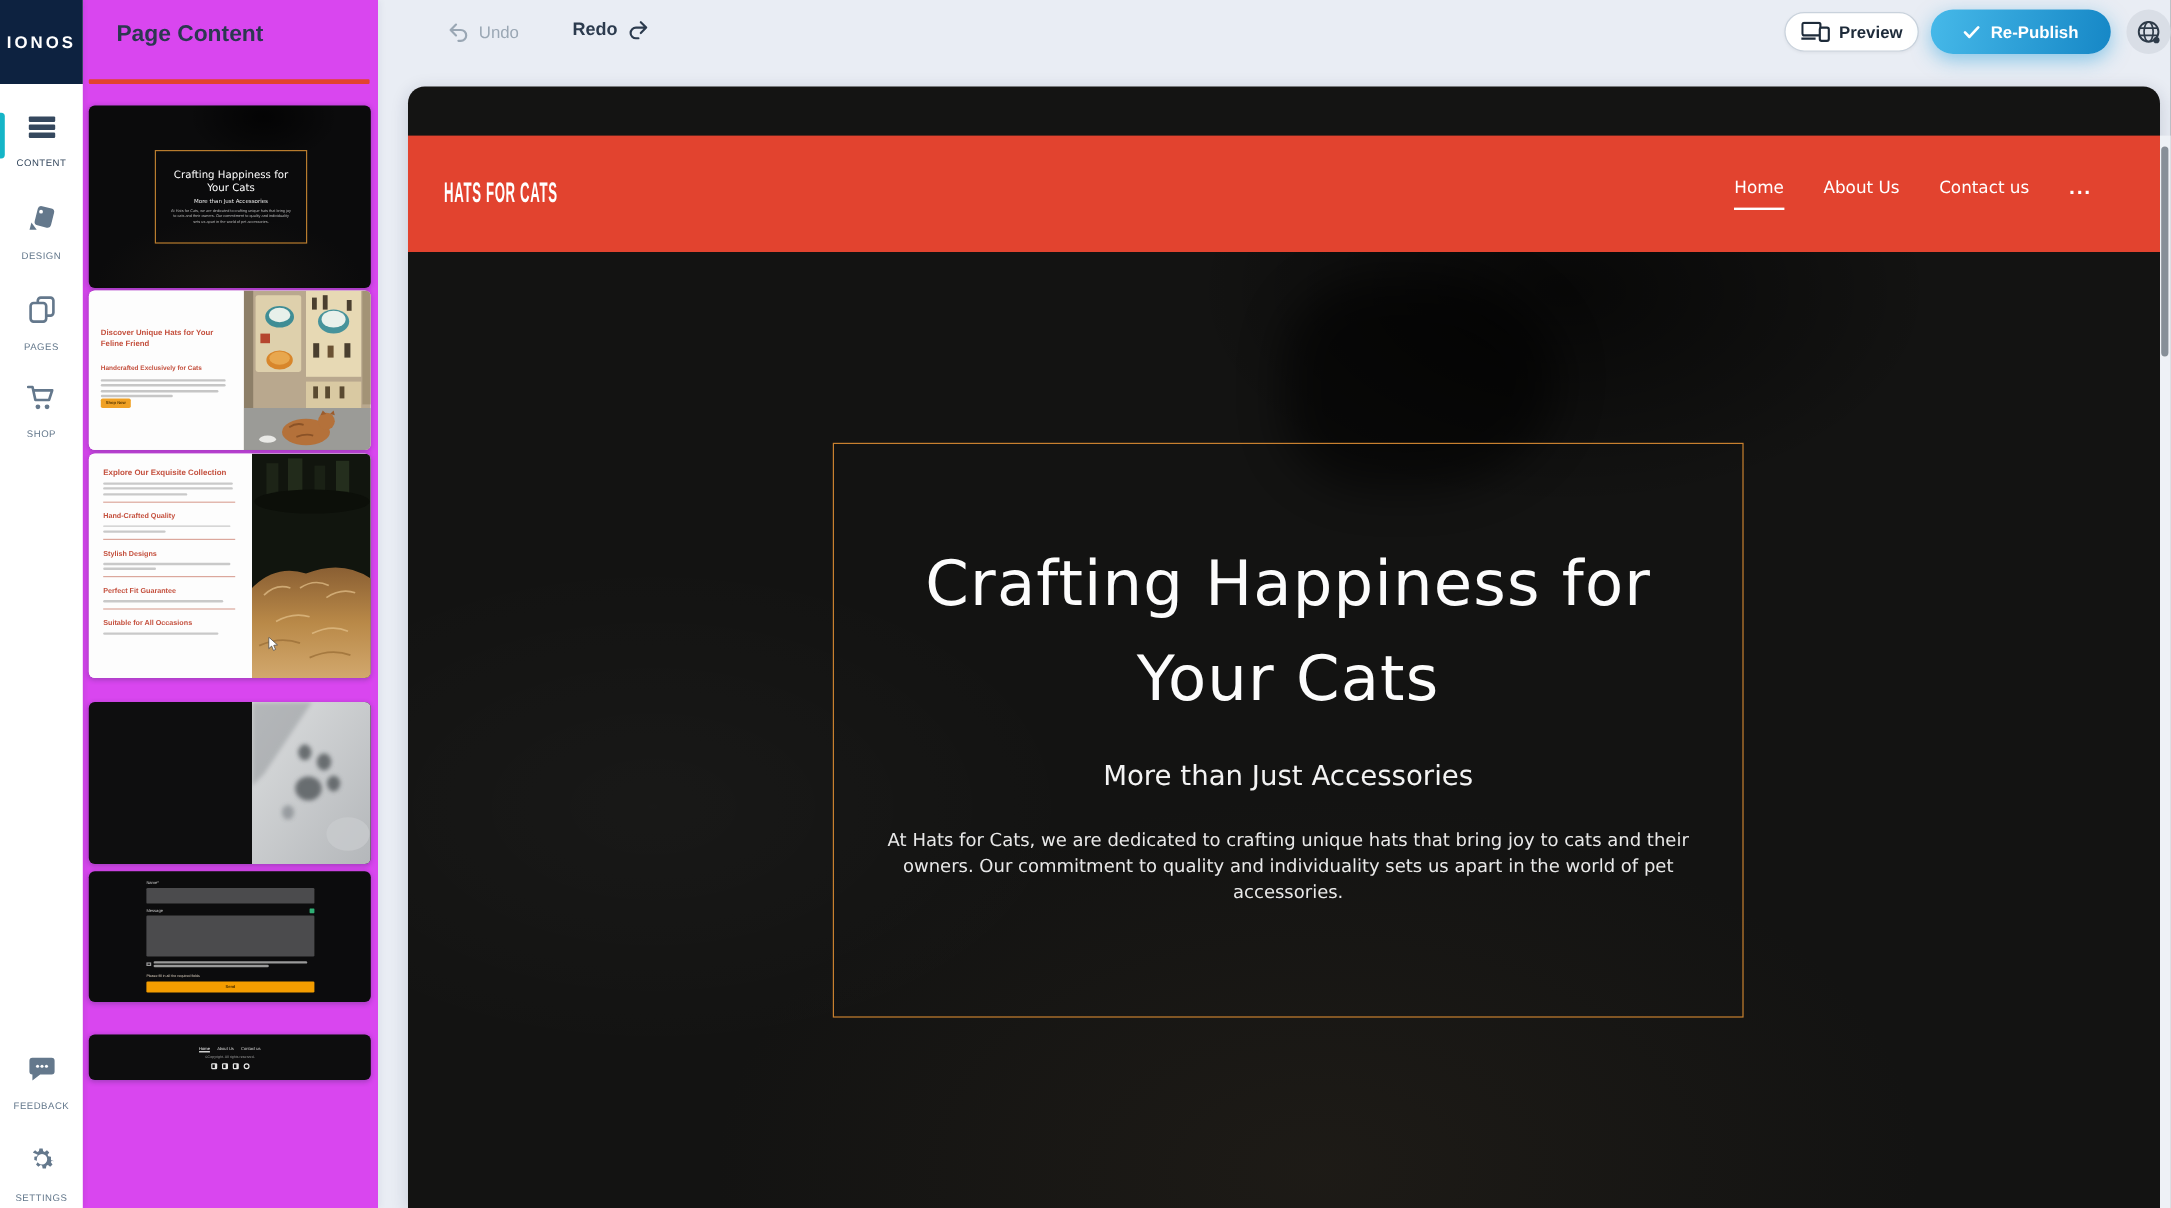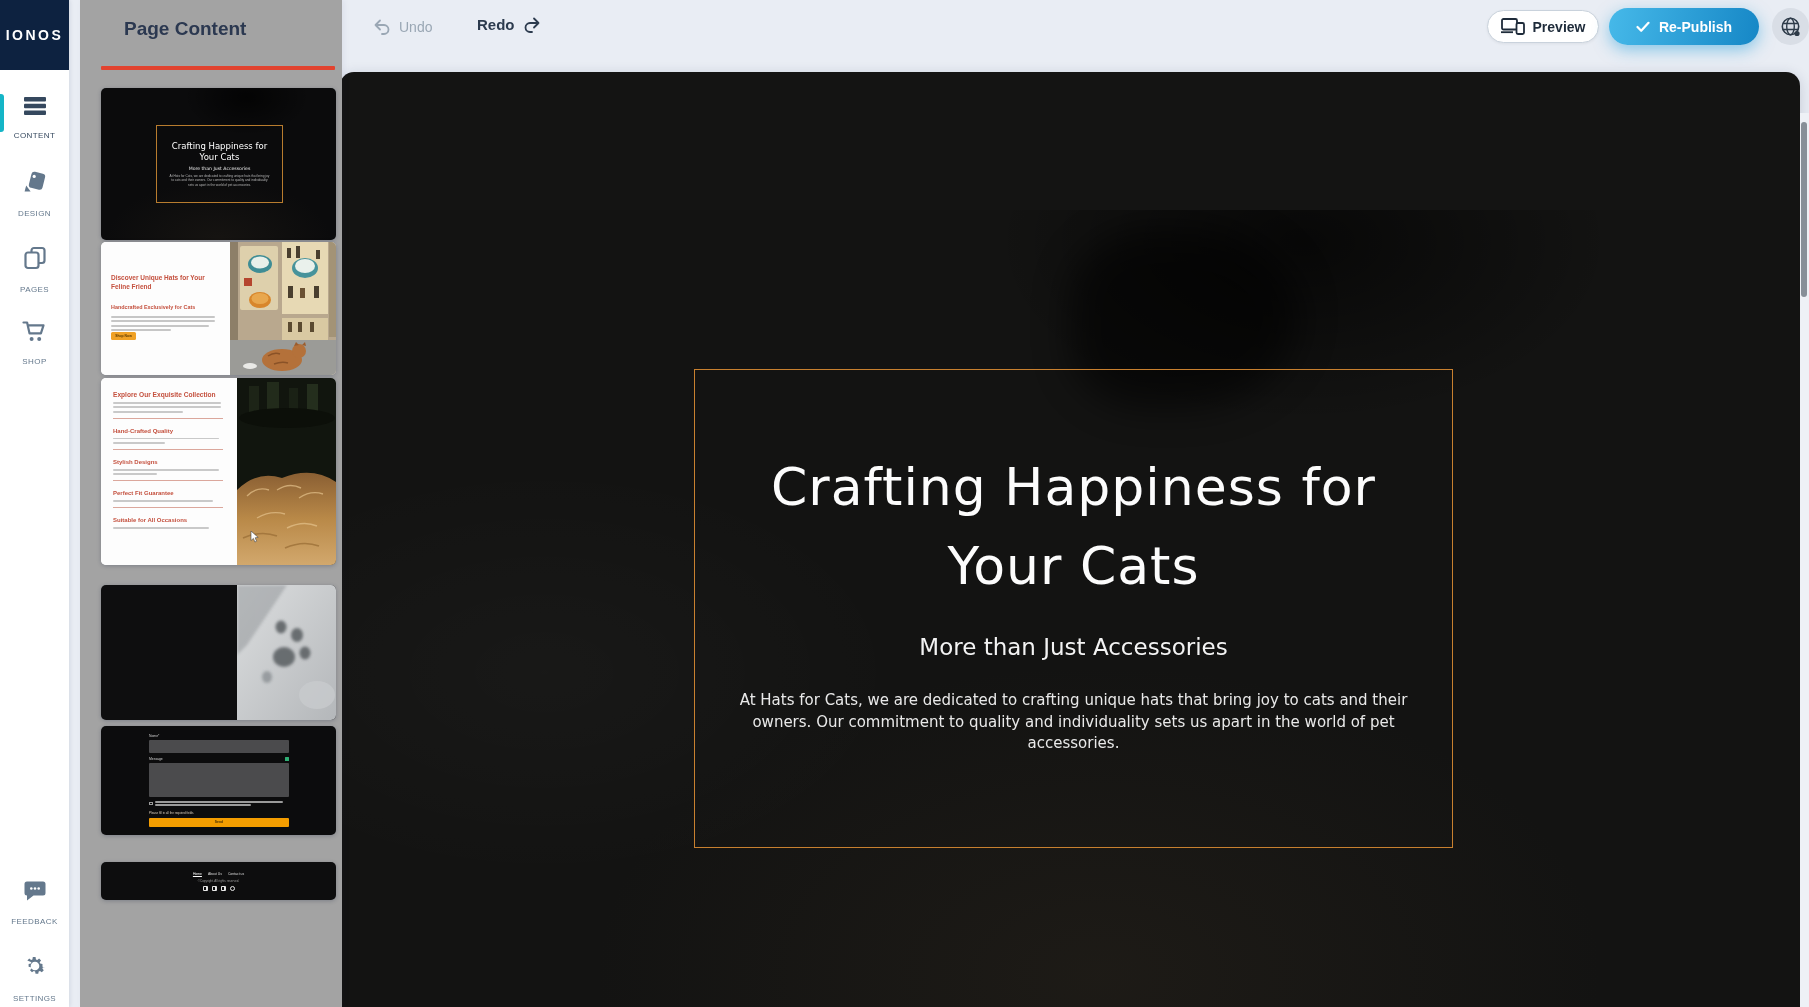--- a/index.html
+++ b/index.html
@@ -17,21 +17,21 @@
   .snav-item svg { display:block; }
   .i-content { top:96px; color:#35485e; }
   .i-design  { top:170px; }
   .i-pages   { top:246px; }
   .i-shop    { top:320px; }
   .i-feedback{ top:880px; }
   .i-settings{ top:953px; }
   .active-bar { position:absolute; left:0; top:94px; width:4px; height:38px; background:#15b5c7; border-radius:0 3px 3px 0; }
 
   
-  .panel { position:absolute; left:80px; top:0; width:262px; height:100%; background:#a3a3a3;
+  .panel { position:absolute; left:53px; top:0; width:262px; height:100%; background:#d946ef;
            box-shadow:2px 0 6px rgba(30,40,80,.06); z-index:4; }
   .panel-title { position:absolute; left:44px; top:18px; font-size:19px; font-weight:700; color:#2b3850; }
   .red-rule { position:absolute; left:21px; top:66px; width:234px; height:4px; background:#e2432f; border-radius:1px; }
 
   .thumb { position:absolute; left:21px; width:235px; border-radius:5px; overflow:hidden; cursor:pointer;
            box-shadow:0 1px 4px rgba(30,40,70,.28); }
   .t1 { top:88px;  height:152px; background:#0b0b0c; }
   .t2 { top:242px; height:133px; background:#fdfdfd; }
   .t3 { top:378px; height:187px; background:#fdfdfd; }
   .t4 { top:585px; height:135px; background:#0e0e0f; }
@@ -418,20 +418,29 @@
   <svg width="21" height="21" viewBox="0 0 21 21">
     <circle cx="10.5" cy="10.5" r="8.2" fill="none" stroke="#2e3b49" stroke-width="1.6"></circle>
     <ellipse cx="10.5" cy="10.5" rx="3.8" ry="8.2" fill="none" stroke="#2e3b49" stroke-width="1.4"></ellipse>
     <path d="M3 7.5 h15 M3 13.5 h15" stroke="#2e3b49" stroke-width="1.4" fill="none"></path>
     <circle cx="17" cy="17.5" r="2.6" fill="#2e3b49"></circle>
   </svg>
 </div>
 
 <div class="browser">
 
+  <div class="site-header">
+    <div class="brand">HATS FOR CATS</div>
+    <nav class="site-nav">
+      <span class="item current">Home</span>
+      <span class="item">About Us</span>
+      <span class="item">Contact us</span>
+      <span class="nav-more">...</span>
+    </nav>
+  </div>
 
   <div class="hero">
     <div class="cat-shadow"></div>
     <div class="hero-box">
       <div class="hero-title">
         <span>Crafting Happiness for</span><br><span>Your Cats</span>
       </div>
       <div class="hero-sub">More than Just Accessories</div>
       <div class="hero-body">At Hats for Cats, we are dedicated to crafting unique hats that bring joy to cats and their owners. Our commitment to quality and individuality sets us apart in the world of pet accessories.</div>
     </div>

